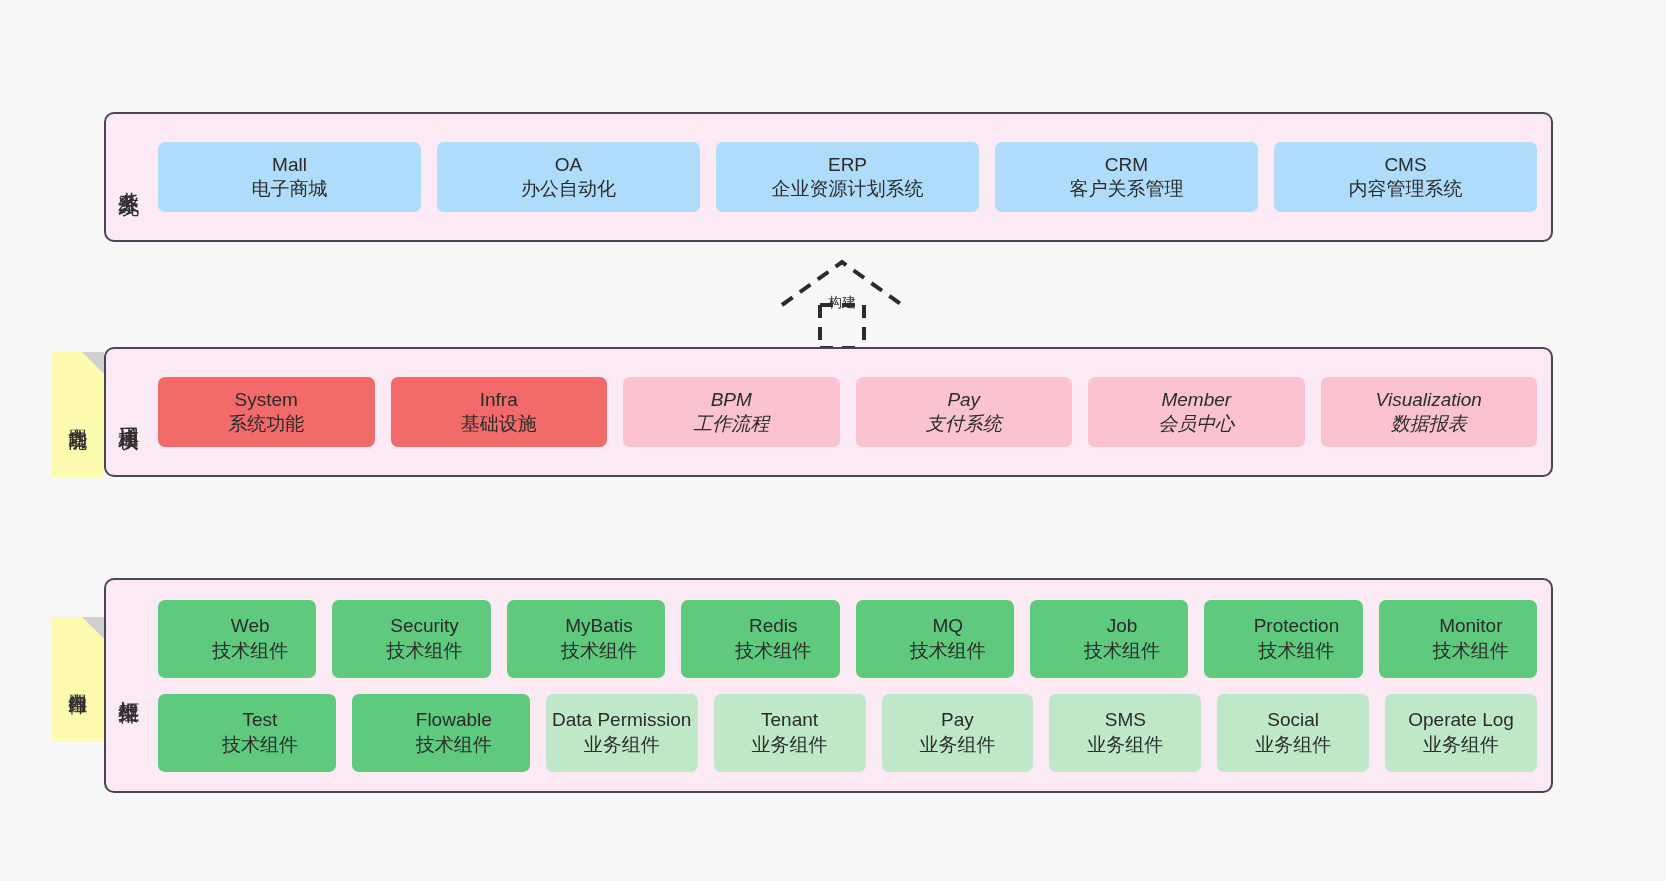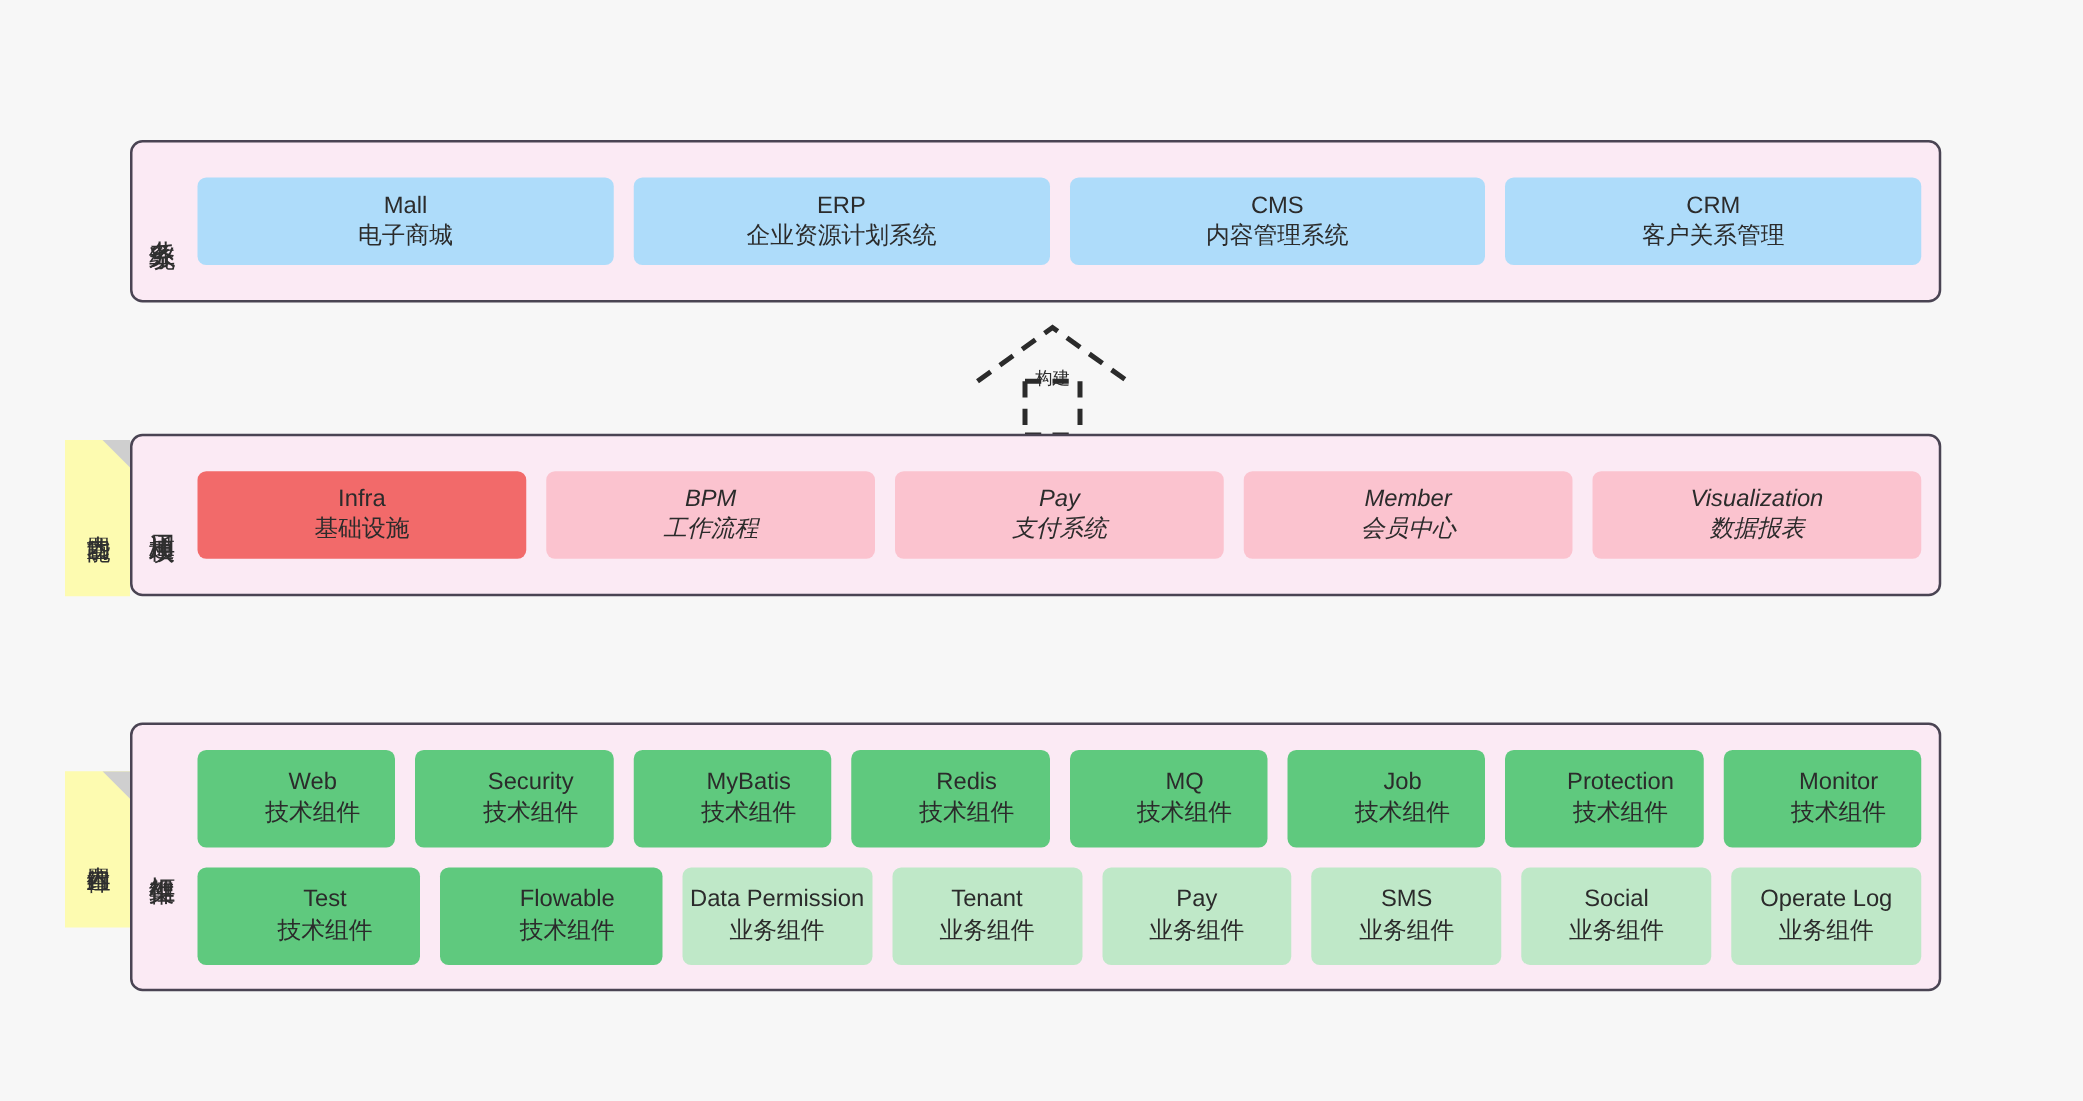--- a/index.html
+++ b/index.html
@@ -155,30 +155,34 @@
 
   <div class="layer" id="layer-business">
     <div class="layer-title">业务系统</div>
     <div class="layer-body">
       <div class="row">
         <div class="card c-blue">
           <span class="ln">Mall</span>
           <span class="ln">电子商城</span>
         </div>
         <div class="card c-blue">
+          <span class="ln">OA</span>
+          <span class="ln">办公自动化</span>
+        </div>
+        <div class="card c-blue">
           <span class="ln">ERP</span>
           <span class="ln">企业资源计划系统</span>
         </div>
         <div class="card c-blue">
+          <span class="ln">CRM</span>
+          <span class="ln">客户关系管理</span>
+        </div>
+        <div class="card c-blue">
           <span class="ln">CMS</span>
           <span class="ln">内容管理系统</span>
-        </div>
-        <div class="card c-blue">
-          <span class="ln">CRM</span>
-          <span class="ln">客户关系管理</span>
         </div>
       </div>
     </div>
   </div>
 
   <div class="connector" id="connector-build">
     <svg width="200" height="100" viewBox="0 0 200 100">
       <path d="M40 55 L100 12 L160 55" fill="none" stroke="#2b2b2b" stroke-width="4" stroke-dasharray="13 9" stroke-linecap="butt"></path>
       <path d="M78 55 L78 100" fill="none" stroke="#2b2b2b" stroke-width="4" stroke-dasharray="13 9"></path>
       <path d="M122 55 L122 100" fill="none" stroke="#2b2b2b" stroke-width="4" stroke-dasharray="13 9"></path>
@@ -187,20 +191,24 @@
     </svg>
     <div class="conn-label">构建</div>
   </div>
 
   <div class="sticky" id="sticky-modules">内置功能</div>
   <div class="layer" id="layer-modules">
     <div class="layer-title">通用模块</div>
     <div class="layer-body">
       <div class="row">
         <div class="card c-red">
+          <span class="ln">System</span>
+          <span class="ln">系统功能</span>
+        </div>
+        <div class="card c-red">
           <span class="ln">Infra</span>
           <span class="ln">基础设施</span>
         </div>
         <div class="card c-pink">
           <span class="ln">BPM</span>
           <span class="ln">工作流程</span>
         </div>
         <div class="card c-pink">
           <span class="ln">Pay</span>
           <span class="ln">支付系统</span>

